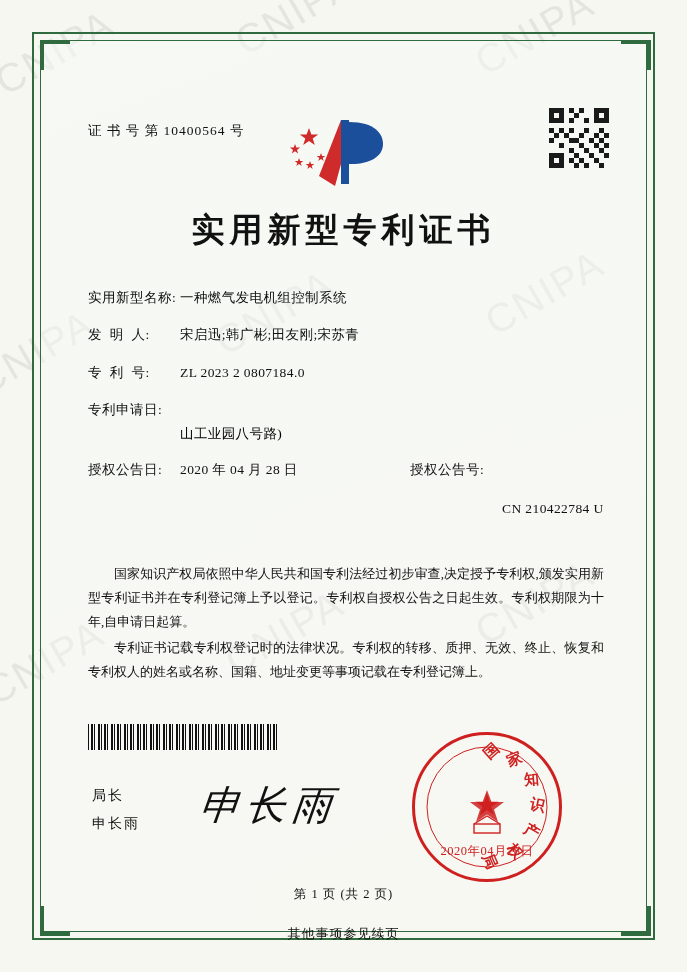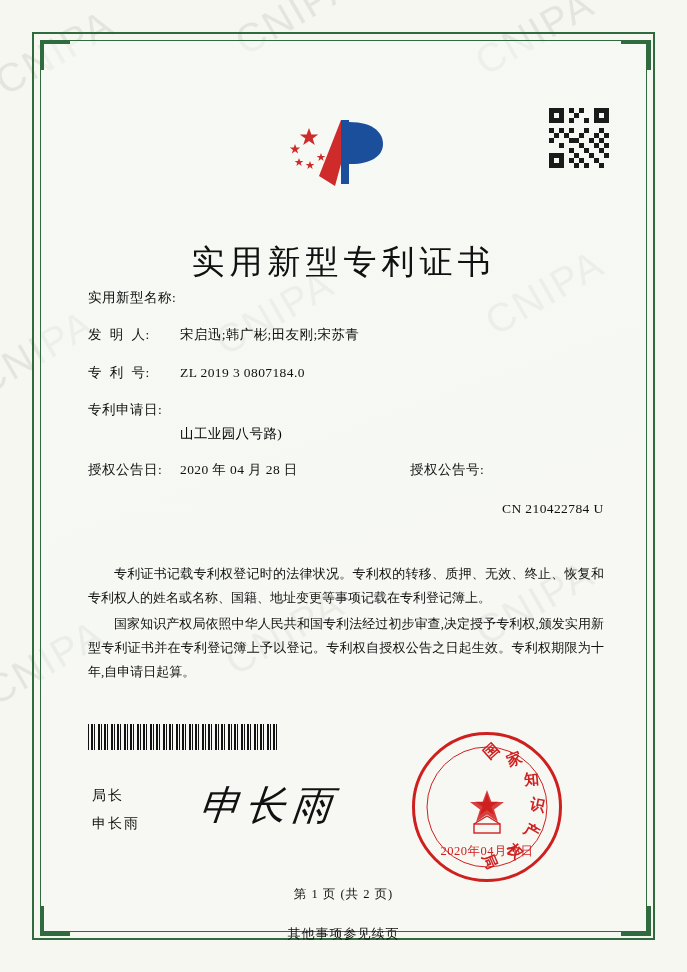--- a/index.html
+++ b/index.html
@@ -103,25 +103,24 @@
     width: 130px;
     height: 78px;
   }
 
   .title {
     position: absolute;
     left: 0; right: 0;
     top: 168px;
     text-align: center;
     font-size: 33px;
-    font-weight: normal;
+    font-weight: bold;
     letter-spacing: 5px;
     color: #111;
     font-family: "DejaVu Serif", "Liberation Serif", serif;
-    margin-top: 32px;
   }
 
   .fields {
     position: absolute;
     left: 48px;
     top: 248px;
     width: 520px;
   }
   .field-row {
     display: flex;
@@ -278,20 +277,21 @@
 <div class="page">
   <div class="outer-border"></div>
   <div class="inner-border"></div>
   <div class="corner tl"></div>
   <div class="corner tr"></div>
   <div class="corner bl"></div>
   <div class="corner br"></div>
 
   <div class="content">
 
+    <div class="cert-no">证 书 号 第 10400564 号</div>
 
     <div class="qr">
       <i style="grid-area:1/1/4/4"></i>
         <i style="grid-area:1/10/4/13"></i>
         <i style="grid-area:10/1/13/4"></i>
       <i style="grid-area:2/2/3/3;background:#f7f7f2"></i>
         <i style="grid-area:2/11/3/12;background:#f7f7f2"></i>
         <i style="grid-area:11/2/12/3;background:#f7f7f2"></i>
       <i style="grid-area:1/5/2/6"></i>
         <i style="grid-area:1/7/2/8"></i>
@@ -346,51 +346,52 @@
         </g>
       </svg>
     </div>
 
     <div class="title">实用新型专利证书</div>
 
     <div class="fields">
 
       <div class="field-row">
         <div class="field-label">实用新型名称:</div>
+        <div class="field-value">一种燃气发电机组控制系统</div>
       </div>
 
       <div class="field-row">
         <div class="field-label">发  明  人:</div>
         <div class="field-value">宋启迅;韩广彬;田友刚;宋苏青</div>
       </div>
 
       <div class="field-row">
         <div class="field-label">专  利  号:</div>
-        <div class="field-value">ZL 2019 3 0807184.0</div>
+        <div class="field-value">ZL 2023 2 0807184.0</div>
       </div>
 
       <div class="field-row">
         <div class="field-label">专利申请日:</div>
       </div>
 
 
       <div class="field-cont">山工业园八号路)</div>
 
       <div class="field-row two">
         <div class="field-label">授权公告日:</div>
         <div class="field-value">2020 年 04 月 28 日</div>
         <div class="field-label2">授权公告号:</div>
         <div class="field-value2">CN 210422784 U</div>
       </div>
 
     </div>
 
     <div class="paragraphs">
+      <p>国家知识产权局依照中华人民共和国专利法经过初步审查,决定授予专利权,颁发实用新型专利证书并在专利登记簿上予以登记。专利权自授权公告之日起生效。专利权期限为十年,自申请日起算。</p>
       <p>专利证书记载专利权登记时的法律状况。专利权的转移、质押、无效、终止、恢复和专利权人的姓名或名称、国籍、地址变更等事项记载在专利登记簿上。</p>
-      <p>国家知识产权局依照中华人民共和国专利法经过初步审查,决定授予专利权,颁发实用新型专利证书并在专利登记簿上予以登记。专利权自授权公告之日起生效。专利权期限为十年,自申请日起算。</p>
     </div>
 
     <div class="barcode"></div>
 
     <div class="signature-block">
       <div>局长</div>
       <div>申长雨</div>
     </div>
     <div class="handwriting">申长雨</div>
 

